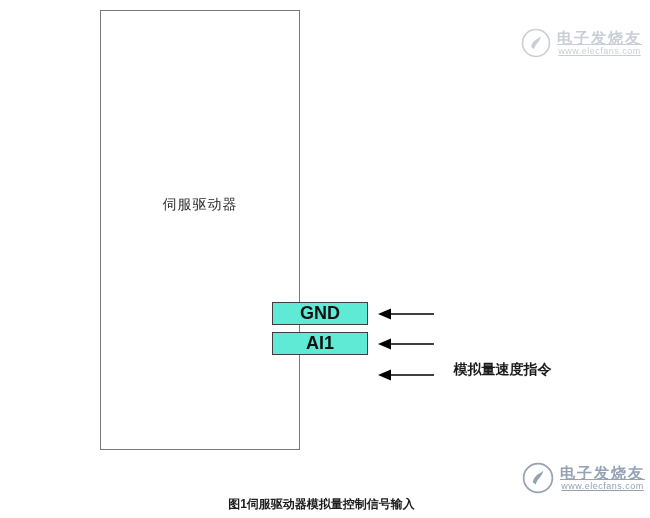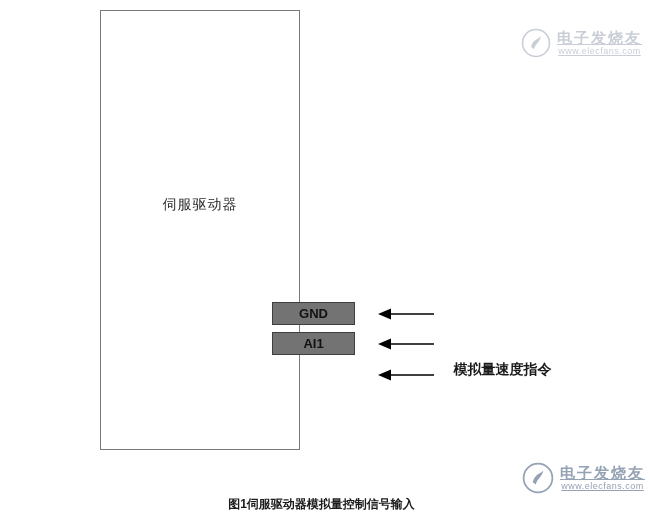--- a/index.html
+++ b/index.html
@@ -32,28 +32,28 @@
     text-align: center;
     font-size: 14px;
     color: #2b2b2b;
     letter-spacing: 1px;
   }
 
   
   .port {
     position: absolute;
     left: 272px;
-    width: 83px;
+    width: 96px;
     height: 23px;
     border: 1px solid #3f3f3f;
-    background: #737373;
+    background: #5eead4;
     display: flex;
     align-items: center;
     justify-content: center;
-    font-size: 13px;
+    font-size: 18px;
     font-weight: bold;
     color: #111111;
   }
   .port-gnd { top: 302px; }
   .port-ai1 { top: 332px; align-items: center; }
   .port-ai2 { top: 363px; height: 24px; }
 
   
   .arrow {
     position: absolute;

